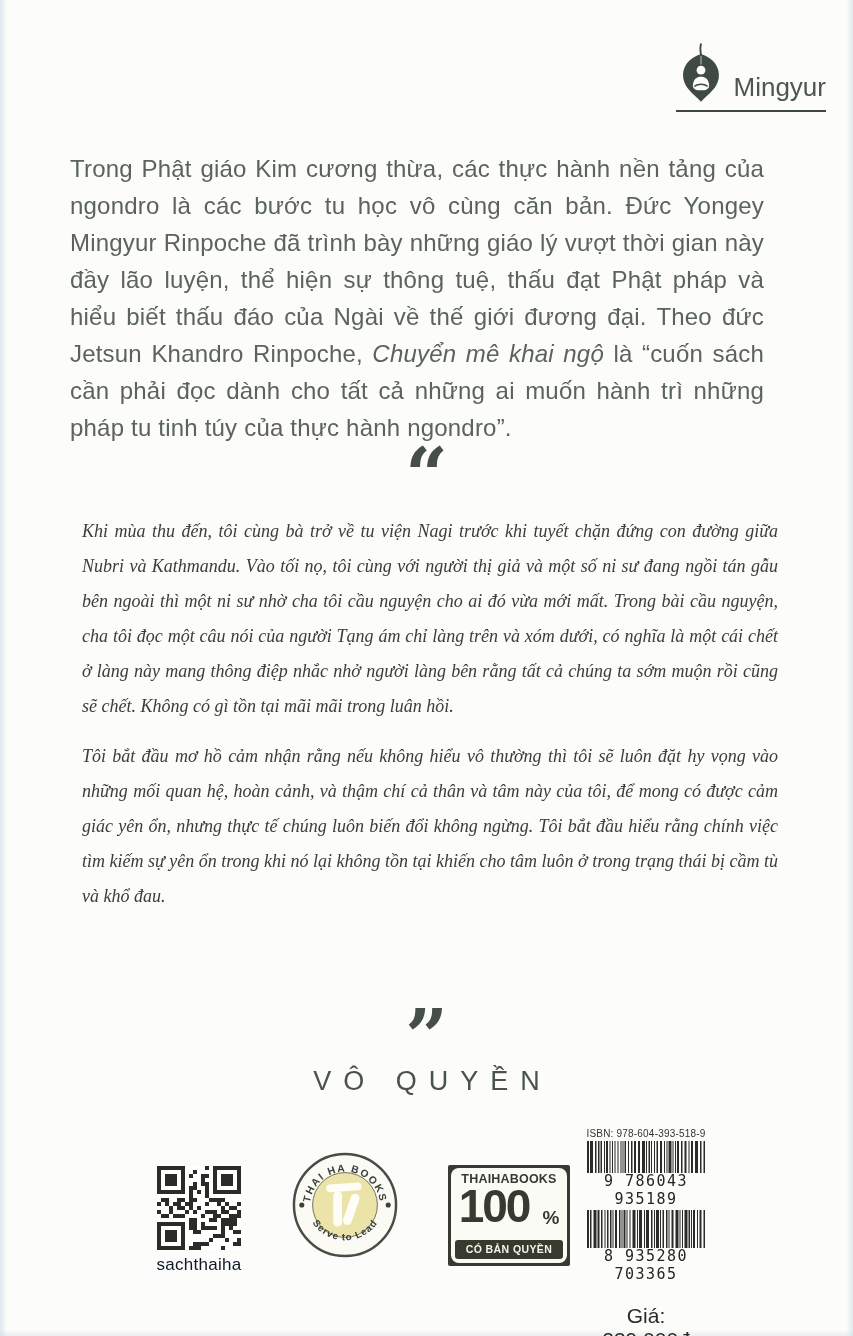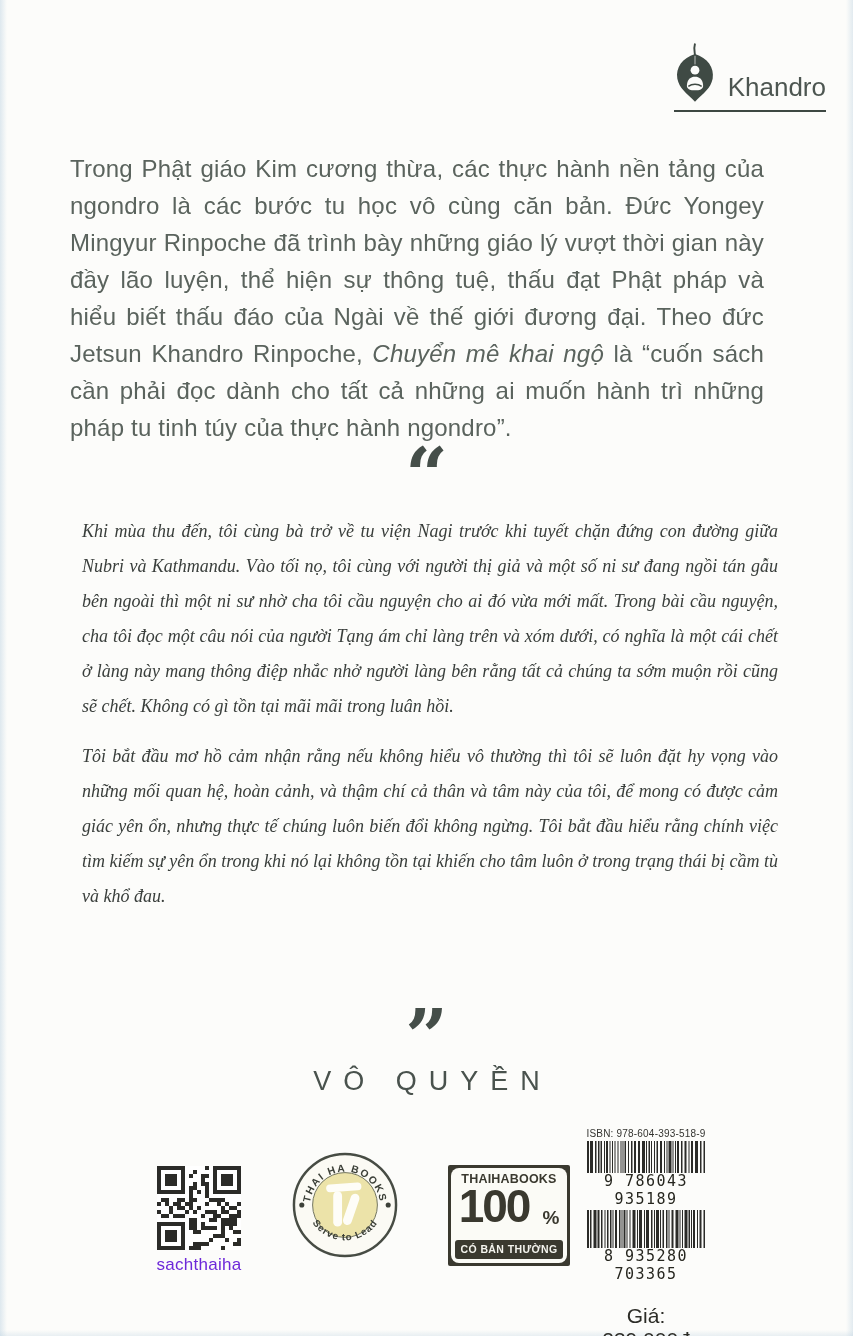--- a/index.html
+++ b/index.html
@@ -48,21 +48,21 @@
 
   .title{
     position:absolute;left:0;top:1066px;width:100%;
     text-align:center;font-size:27px;letter-spacing:12px;
     color:#49524d;font-weight:500;text-indent:12px;
   }
 
   
   .qr-wrap{position:absolute;left:154px;top:1166px;width:90px;text-align:center;}
   .qr-wrap svg{display:block;margin:0 auto;background:#fff;}
-  .qr-label{margin-top:5px;font-size:17px;color:#6d28d9;letter-spacing:.3px;}
+  .qr-label{margin-top:5px;font-size:17px;color:#0f172a;letter-spacing:.3px;}
 
   .seal{position:absolute;left:291px;top:1151px;}
 
   .badge{
     position:absolute;left:448px;top:1165px;width:122px;height:101px;
     background:var(--badge-dark,#3a392f);border-radius:2px;
     padding:3px;box-sizing:border-box;
   }
   .badge-inner{
     background:#fbfbf6;border-radius:8px;height:95px;box-sizing:border-box;
@@ -97,21 +97,21 @@
 
   <div class="brand">
     <svg width="42" height="62" viewBox="0 0 44 64">
       <path d="M22 1 C 20.5 6, 21.5 9, 22 13" fill="none" stroke="#3f4a44" stroke-width="2"></path>
       <path d="M22 12 C 9 16, 1.5 26, 3.5 38 C 5.5 48, 13 53, 22 62 C 31 53, 38.5 48, 40.5 38 C 42.5 26, 35 16, 22 12 Z" fill="#3f4a44"></path>
       <path d="M22 14 L22 23" stroke="#fcfcfa" stroke-width="1" opacity=".7"></path>
       <circle cx="22" cy="29" r="4.6" fill="#fcfcfa"></circle>
       <path d="M13.5 45.5 C 13.5 38.5, 17.5 35.8, 22 35.8 C 26.5 35.8, 30.5 38.5, 30.5 45.5 C 30.5 48.8, 26.5 50.2, 22 50.2 C 17.5 50.2, 13.5 48.8, 13.5 45.5 Z" fill="#fcfcfa"></path>
       <path d="M15 46 C 19 43, 25 43, 29 46" fill="none" stroke="#3f4a44" stroke-width="1.6"></path>
     </svg>
-    <span class="brand-label">Khandro</span>
+    <span class="brand-label">Mingyur</span>
   </div>
 
   <div class="intro" id="intro"><span>Trong Phật giáo Kim cương thừa, các thực hành nền tảng của ngondro là các bước tu học vô cùng căn bản. Đức Yongey Mingyur Rinpoche đã trình bày những giáo lý vượt thời gian này đầy lão luyện, thể hiện sự thông tuệ, thấu đạt Phật pháp và hiểu biết thấu đáo của Ngài về thế giới đương đại. Theo đức Jetsun Khandro Rinpoche, </span><span class="it">Chuyển mê khai ngộ</span><span> là “cuốn sách cần phải đọc dành cho tất cả những ai muốn hành trì những pháp tu tinh túy của thực hành ngondro”.</span></div>
 
   <div class="qmark open">“</div>
 
   <div class="quote" id="quote">
       <p>Khi mùa thu đến, tôi cùng bà trở về tu viện Nagi trước khi tuyết chặn đứng con đường giữa Nubri và Kathmandu. Vào tối nọ, tôi cùng với người thị giả và một số ni sư đang ngồi tán gẫu bên ngoài thì một ni sư nhờ cha tôi cầu nguyện cho ai đó vừa mới mất. Trong bài cầu nguyện, cha tôi đọc một câu nói của người Tạng ám chỉ làng trên và xóm dưới, có nghĩa là một cái chết ở làng này mang thông điệp nhắc nhở người làng bên rằng tất cả chúng ta sớm muộn rồi cũng sẽ chết. Không có gì tồn tại mãi mãi trong luân hồi.</p>
       <p>Tôi bắt đầu mơ hồ cảm nhận rằng nếu không hiểu vô thường thì tôi sẽ luôn đặt hy vọng vào những mối quan hệ, hoàn cảnh, và thậm chí cả thân và tâm này của tôi, để mong có được cảm giác yên ổn, nhưng thực tế chúng luôn biến đổi không ngừng. Tôi bắt đầu hiểu rằng chính việc tìm kiếm sự yên ổn trong khi nó lại không tồn tại khiến cho tâm luôn ở trong trạng thái bị cầm tù và khổ đau.</p>
     </div>
@@ -357,21 +357,21 @@
     </g>
   </svg>
 
   <div class="badge">
     <div class="badge-inner">
       <div class="badge-brand">THAIHABOOKS</div>
       <div class="badge-100">
         <span class="num">100</span>
         <span class="pct">%</span>
       </div>
-      <div class="badge-strip">CÓ BẢN THƯỜNG</div>
+      <div class="badge-strip">CÓ BẢN QUYỀN</div>
     </div>
   </div>
 
   <div class="barcode-block">
     <div class="isbn-label">ISBN: 978-604-393-518-9</div>
     <svg id="bc1" width="118" height="32">
         <rect x="0" y="0" width="1.5" height="32" fill="#2b2b28"></rect>
         <rect x="1" y="0" width="1" height="32" fill="#2b2b28"></rect>
         <rect x="3" y="0" width="3" height="32" fill="#2b2b28"></rect>
         <rect x="8" y="0" width="1.5" height="32" fill="#2b2b28"></rect>

